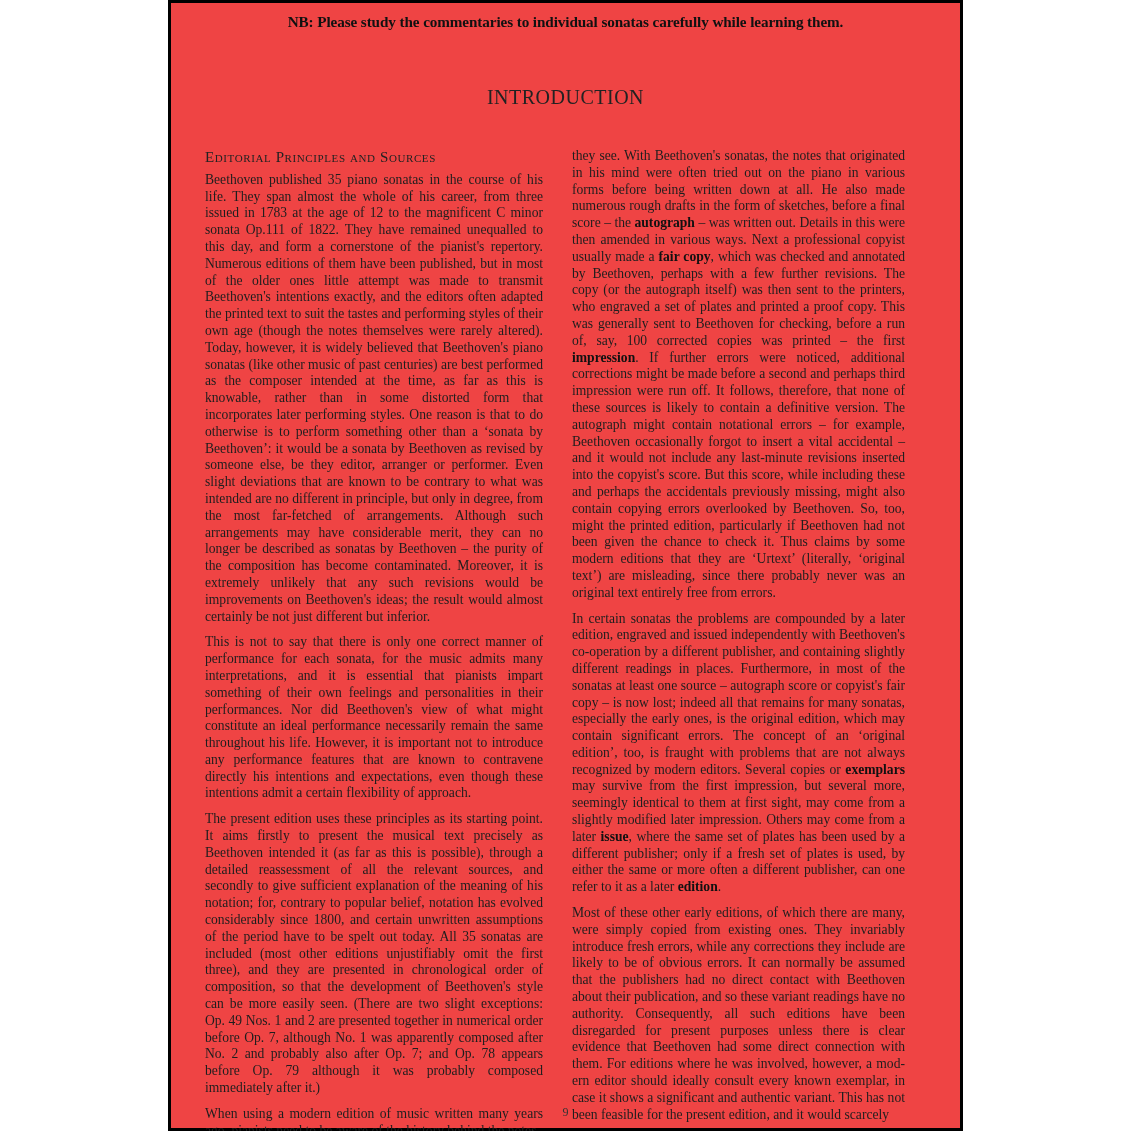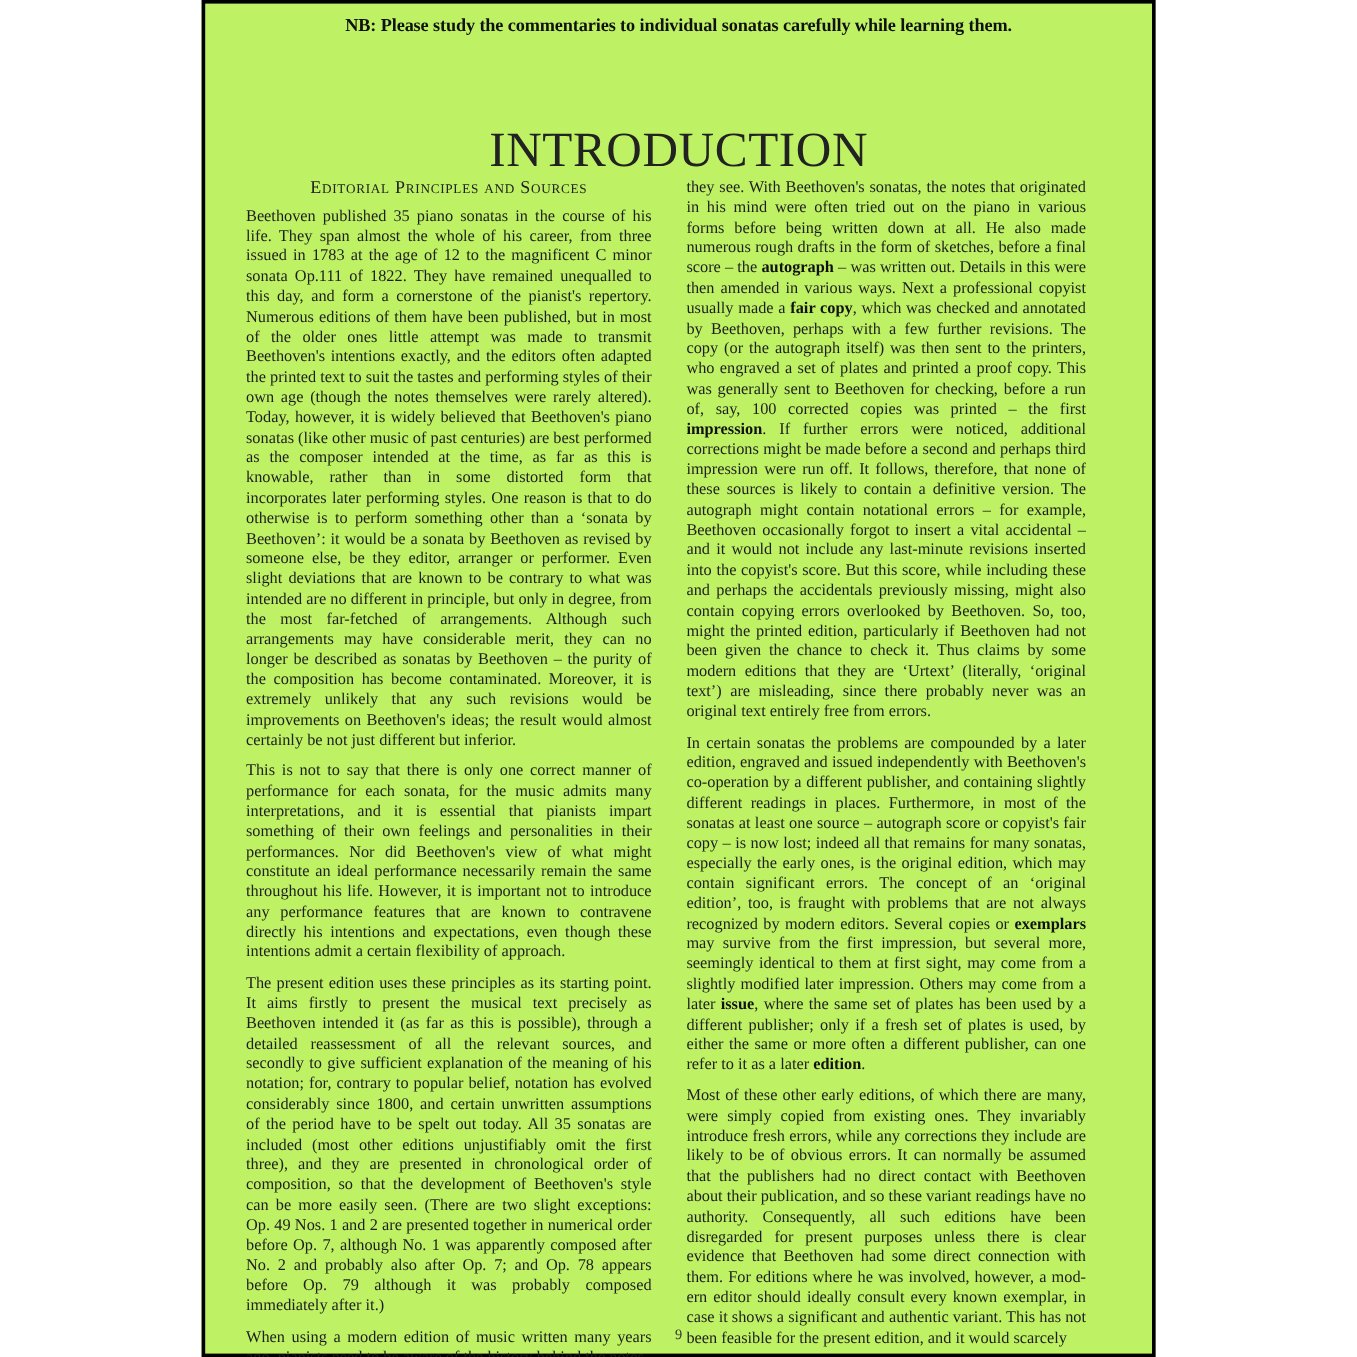--- a/index.html
+++ b/index.html
@@ -1,43 +1,43 @@
 <!DOCTYPE html>
 <html><head>
 <meta charset="utf-8">
 <style>
   html, body { margin: 0; padding: 0; background: #ffffff; }
   body { width: 1131px; height: 1131px; position: relative; overflow: hidden; }
   .page {
     position: absolute; left: 168px; top: 0; width: 789px; height: 1125px;
     border-left: 3px solid #000; border-right: 3px solid #000;
     border-top: 3px solid #000; border-bottom: 3px solid #000;
-    background: #bef264;
+    background: #ef4444;
     font-family: "Liberation Serif", "DejaVu Serif", serif;
     color: #1e1e1e;
   }
   .nb {
     position: absolute; left: 0; right: 0; top: 8px;
     text-align: center; font-weight: bold; font-size: 15.2px; line-height: 21px;
     color: #111; letter-spacing: -0.1px;
   }
   .title {
     position: absolute; left: 0; right: 0; top: 70px;
-    text-align: center; font-size: 41px; letter-spacing: 0.5px; color: #222;
+    text-align: center; font-size: 20px; letter-spacing: 0.5px; color: #222;
     font-weight: normal;
   }
   .col {
     position: absolute; top: 142px; font-size: 13.6px; line-height: 16.8px;
     text-align: justify; hyphens: manual;
   }
   .col.left { left: 34px; width: 338px; }
   .col.right { left: 401px; width: 333px; top: 145px; }
   .section-heading {
     font-variant: small-caps; font-size: 15px; letter-spacing: 0.6px;
-    margin: 4px 0 6px 0; color: #222; text-align: center;
+    margin: 4px 0 6px 0; color: #222; text-align: left;
   }
   .para { margin: 0 0 9px 0; }
   .para b { font-weight: bold; color: #111; }
   .pagenum {
     position: absolute; left: 0; right: 0; bottom: 8px; text-align: center;
     font-size: 12px; color: #333;
   }
 </style>
 </head>
 <body>

